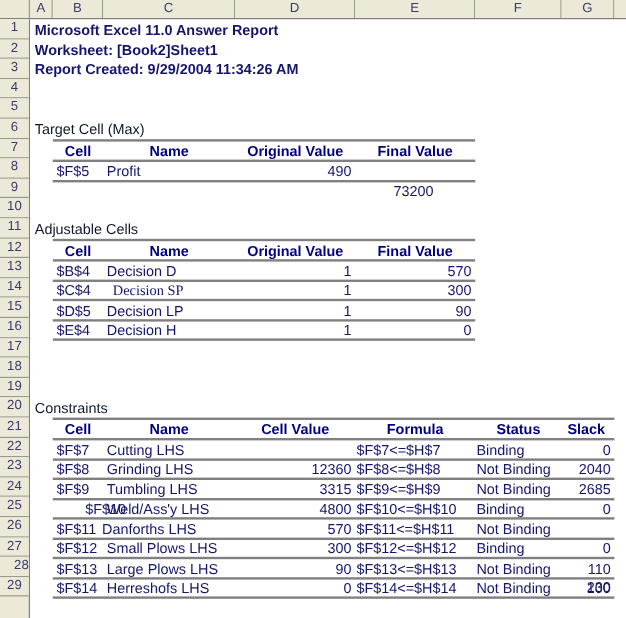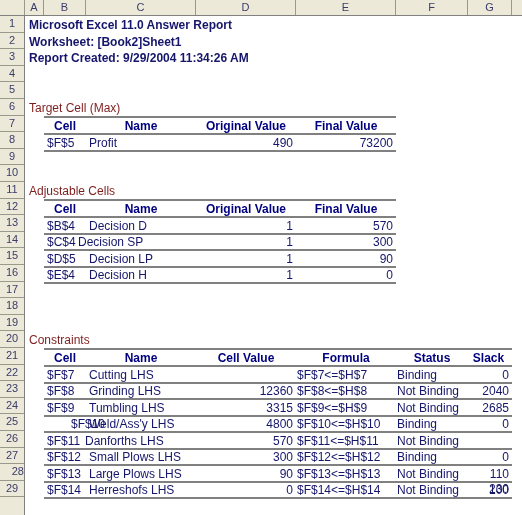--- a/index.html
+++ b/index.html
@@ -31,21 +31,21 @@
     background:#ece9d8;overflow:hidden;}
 
   
   .cell{position:absolute;height:16px;line-height:16px;
     font-size:12px;color:#15156b;white-space:nowrap;overflow:visible;
     box-sizing:border-box;}
   .cell.l{text-align:left;}
   .cell.r{text-align:right;}
   .cell.c{text-align:center;}
   .cell.hdr{font-weight:bold;color:#00007f;}
-  .cell.title{color:#7f1d1d;}
+  .cell.title{color:#0f172a;}
 
   
   .rule{position:absolute;height:2px;background:#808080;}
 </style>
 </head>
 <body>
 
 <div id="sheet">
 
   <div class="colhead-strip">
@@ -101,40 +101,40 @@
   <div class="rule" style="left:44px;top:116px;width:352px;"></div>
   <div class="cell c hdr" style="left:44px;top:118px;width:42px;">Cell</div>
   <div class="cell c hdr" style="left:86px;top:118px;width:110px;">Name</div>
   <div class="cell c hdr" style="left:196px;top:118px;width:100px;">Original Value</div>
   <div class="cell c hdr" style="left:296px;top:118px;width:100px;">Final Value</div>
   <div class="rule" style="left:44px;top:133px;width:352px;"></div>
 
   <div class="cell l" style="left:47px;top:135px;">$F$5</div>
   <div class="cell l" style="left:89px;top:135px;">Profit</div>
   <div class="cell r" style="left:196px;top:135px;width:97px;">490</div>
-  <div class="cell r" style="left:296px;top:135px;width:97px;">73200</div>
+  <div class="cell r" style="left:296px;top:151px;width:97px;text-align:center;">73200</div>
   <div class="rule" style="left:44px;top:150px;width:352px;"></div>
 
   <div class="cell l title" style="left:29px;top:183px;">Adjustable Cells</div>
 
   <div class="rule" style="left:44px;top:199px;width:352px;"></div>
   <div class="cell c hdr" style="left:44px;top:200.5px;width:42px;">Cell</div>
   <div class="cell c hdr" style="left:86px;top:200.5px;width:110px;">Name</div>
   <div class="cell c hdr" style="left:196px;top:200.5px;width:100px;">Original Value</div>
   <div class="cell c hdr" style="left:296px;top:200.5px;width:100px;">Final Value</div>
   <div class="rule" style="left:44px;top:216px;width:352px;"></div>
 
   <div class="cell l" style="left:47px;top:217.5px;">$B$4</div>
   <div class="cell l" style="left:89px;top:217.5px;">Decision D</div>
   <div class="cell r" style="left:196px;top:217.5px;width:97px;">1</div>
   <div class="cell r" style="left:296px;top:217.5px;width:97px;">570</div>
   <div class="rule" style="left:44px;top:232.5px;width:352px;"></div>
 
   <div class="cell l" style="left:47px;top:234px;">$C$4</div>
-  <div class="cell l" style="left:78px;top:234px;">Decision SP</div>
+  <div class="cell l" style="left:94px;top:234px;font-family:Liberation Serif, serif;">Decision SP</div>
   <div class="cell r" style="left:196px;top:234px;width:97px;">1</div>
   <div class="cell r" style="left:296px;top:234px;width:97px;">300</div>
   <div class="rule" style="left:44px;top:249px;width:352px;"></div>
 
   <div class="cell l" style="left:47px;top:250.5px;">$D$5</div>
   <div class="cell l" style="left:89px;top:250.5px;">Decision LP</div>
   <div class="cell r" style="left:196px;top:250.5px;width:97px;">1</div>
   <div class="cell r" style="left:296px;top:250.5px;width:97px;">90</div>
   <div class="rule" style="left:44px;top:265.5px;width:352px;"></div>
 

